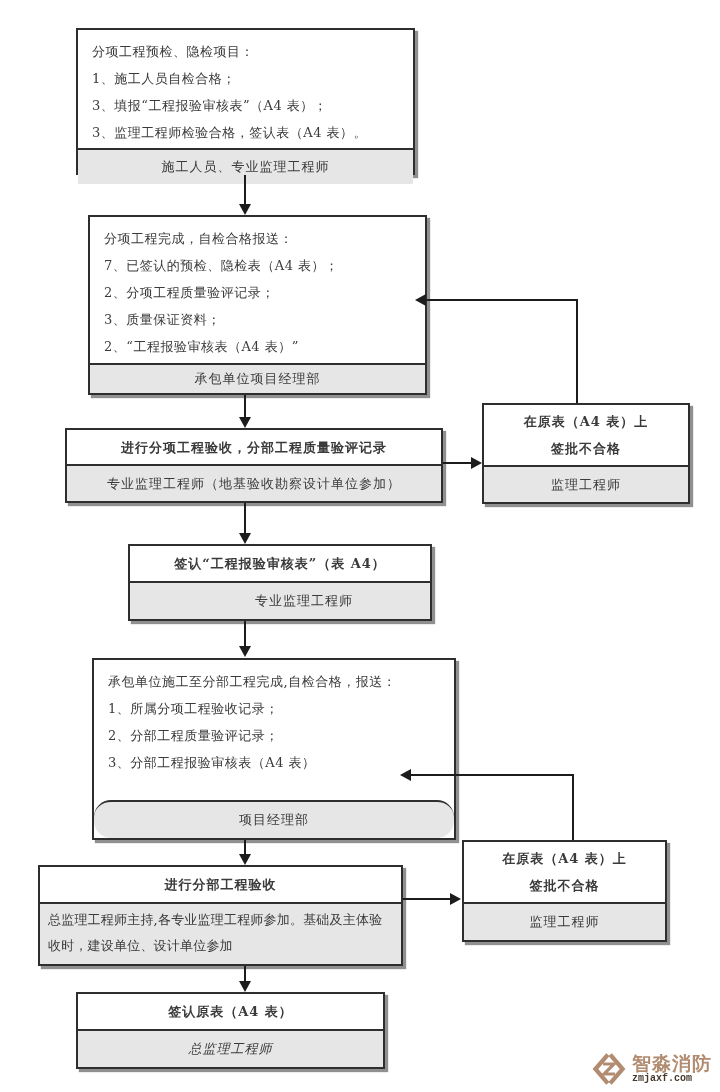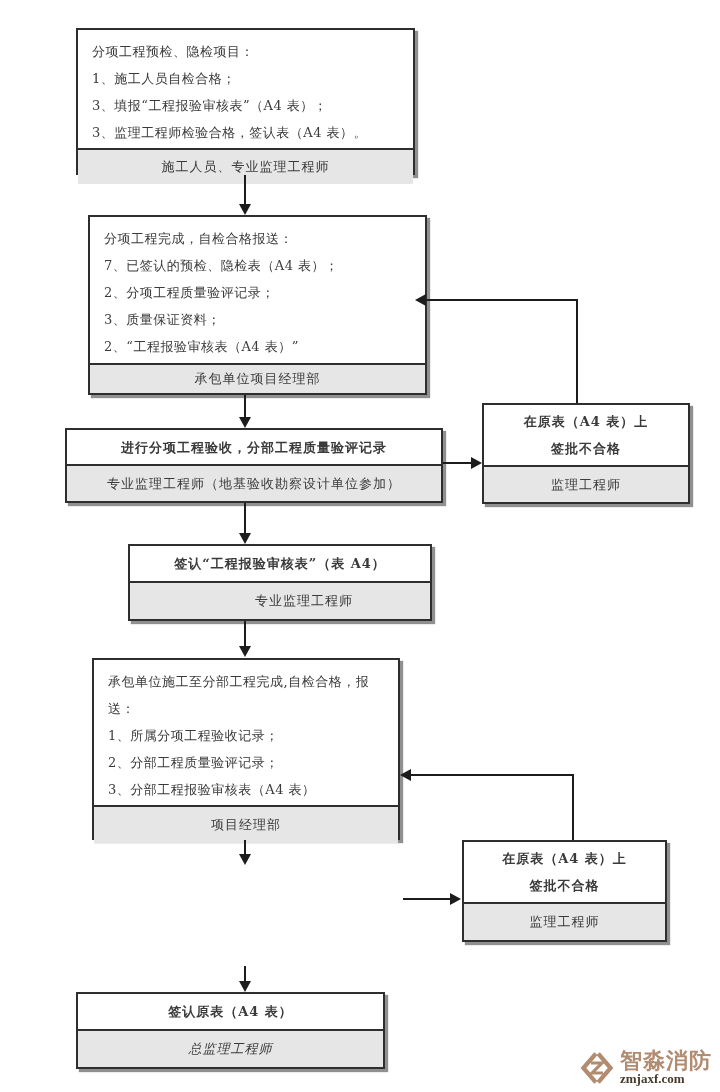--- a/index.html
+++ b/index.html
@@ -32,22 +32,22 @@
   .cline{position:absolute;background:var(--line);}
   .arr{position:absolute;width:0;height:0;}
   .arr.down{border-left:6px solid transparent;border-right:6px solid transparent;border-top:11px solid var(--line);}
   .arr.right{border-top:6px solid transparent;border-bottom:6px solid transparent;border-left:11px solid var(--line);}
   .arr.left{border-top:6px solid transparent;border-bottom:6px solid transparent;border-right:11px solid var(--line);}
   #watermark{
     position:absolute;right:8px;bottom:6px;display:flex;align-items:center;gap:6px;
     font-family:"DejaVu Sans","Liberation Sans",sans-serif;
   }
   #watermark .wm-text{display:flex;flex-direction:column;line-height:1.05;}
-  #watermark .wm-brand{font-size:22px;color:var(--wm_brand);font-weight:bold;letter-spacing:1px;}
-  #watermark .wm-site{font-size:13px;color:var(--wm_site);font-weight:bold;font-family:Liberation Serif, serif;}
+  #watermark .wm-brand{font-size:19px;color:var(--wm_brand);font-weight:bold;letter-spacing:1px;}
+  #watermark .wm-site{font-size:10px;color:var(--wm_site);font-weight:bold;font-family:Liberation Mono, monospace;}
 </style>
 </head>
 <body>
 
 <div id="canvas">
 
   <div class="node" style="left:76px;top:28px;width:339px;height:147px;">
     <div class="body-lines">
       <div class="ln">分项工程预检、隐检项目：</div>
       <div class="ln">1、施工人员自检合格；</div>
@@ -102,37 +102,43 @@
   <div class="node" style="left:91px;top:544px;width:304px;height:77px;margin-left:37px;">
     <div class="body-center">
       <div class="ln">签认“工程报验审核表”（表 A4）</div>
     </div>
     <div class="node-footer" style="height:38px;padding-left:48px;">专业监理工程师</div>
   </div>
 
   <div class="cline" style="left:244px;top:621px;width:2px;height:26px;"></div>
   <div class="arr down" style="left:239px;top:646px;"></div>
 
-  <div class="node" style="left:92px;top:658px;width:308px;height:182px;">
+  <div class="node" style="left:92px;top:658px;width:364px;height:182px;">
     <div class="body-lines" style="padding-right:10px;">
       <div class="ln">承包单位施工至分部工程完成,自检合格，报送：</div>
       <div class="ln">1、所属分项工程验收记录；</div>
       <div class="ln">2、分部工程质量验评记录；</div>
       <div class="ln">3、分部工程报验审核表（A4 表）</div>
     </div>
-    <div class="node-footer" style="height:38px;">项目经理部</div>
+    <div class="node-footer" style="height:38px;border-radius:17px;">项目经理部</div>
   </div>
 
   <div class="cline" style="left:572px;top:775px;width:2px;height:65px;"></div>
   <div class="cline" style="left:411px;top:774px;width:163px;height:2px;"></div>
   <div class="arr left" style="left:400px;top:769px;"></div>
 
   <div class="cline" style="left:244px;top:840px;width:2px;height:15px;"></div>
   <div class="arr down" style="left:239px;top:854px;"></div>
 
+  <div class="node" style="left:38px;top:865px;width:365px;height:101px;">
+    <div class="body-center">
+      <div class="ln">进行分部工程验收</div>
+    </div>
+    <div class="node-footer left" style="height:62px;">总监理工程师主持,各专业监理工程师参加。基础及主体验收时，建设单位、设计单位参加</div>
+  </div>
 
   <div class="cline" style="left:403px;top:898px;width:48px;height:2px;"></div>
   <div class="arr right" style="left:450px;top:893px;"></div>
 
   <div class="node" style="left:462px;top:840px;width:205px;height:102px;">
     <div class="body-center">
       <div class="ln">在原表（A4 表）上</div>
       <div class="ln">签批不合格</div>
     </div>
     <div class="node-footer" style="height:38px;">监理工程师</div>

